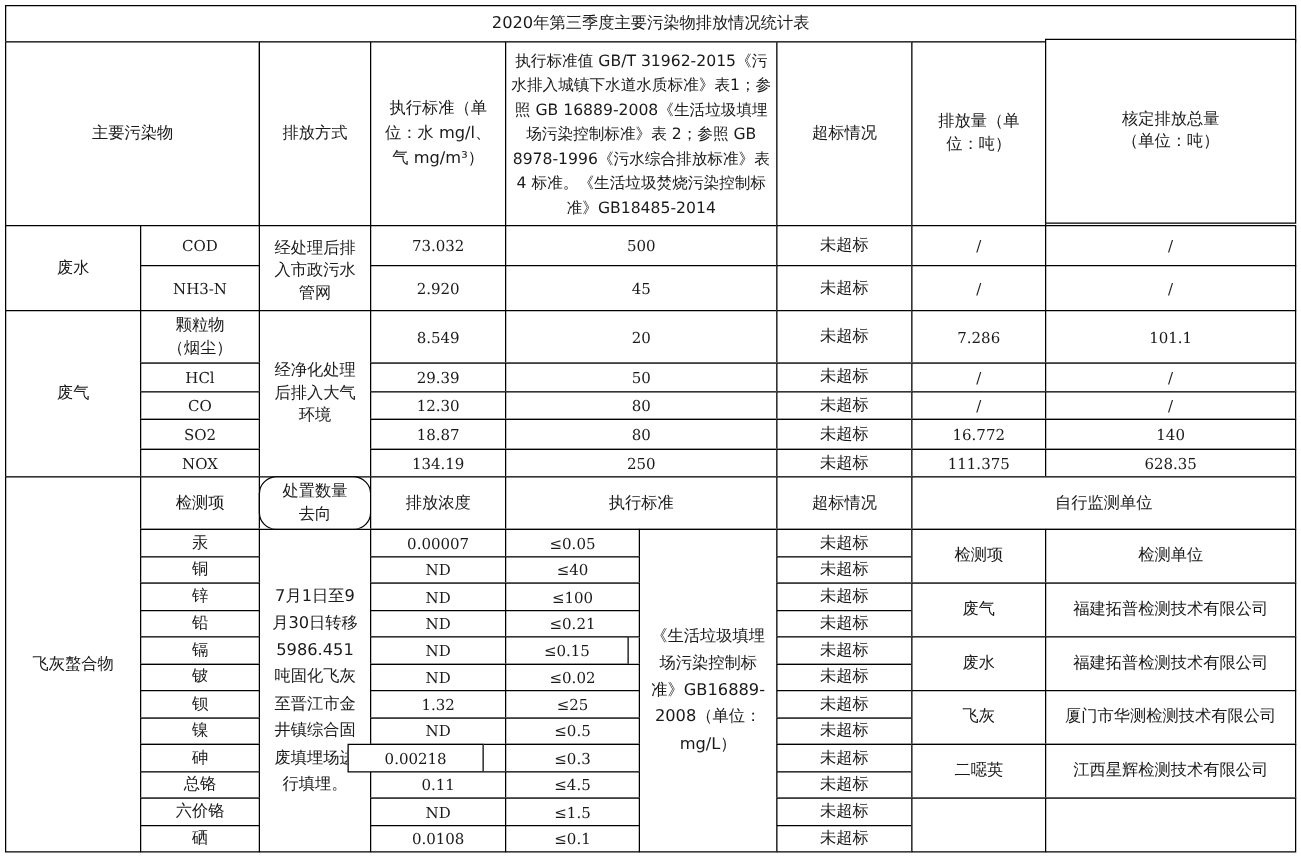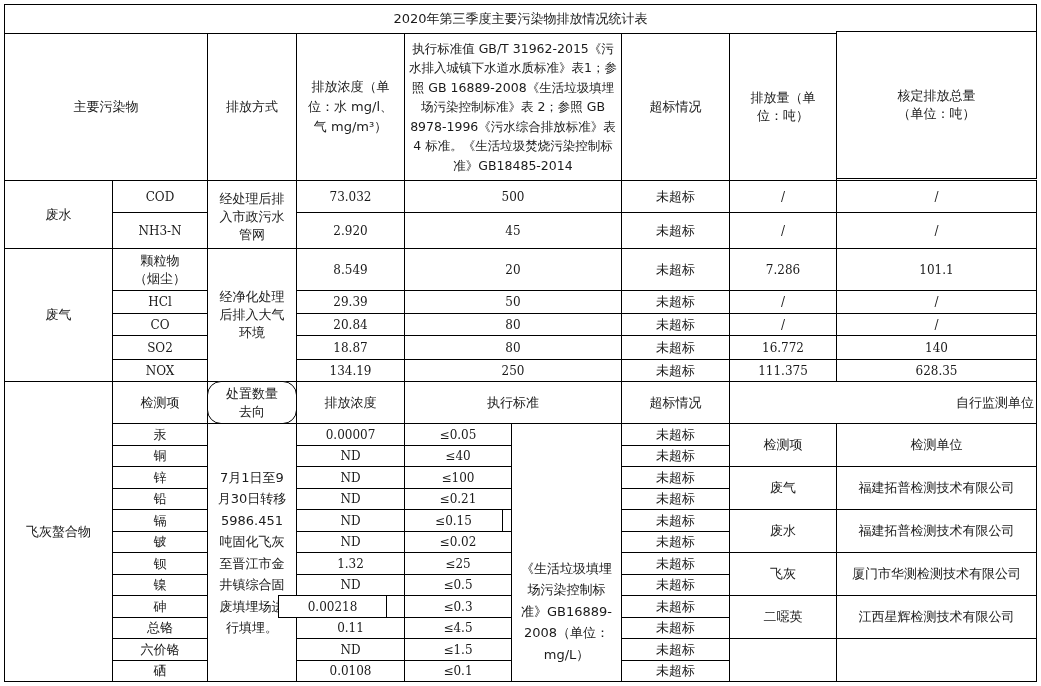--- a/index.html
+++ b/index.html
@@ -18,21 +18,21 @@
     <div class="c" style="left: 4px; top: 4px; width: 1033px; height: 30px;">
       <span>2020年第三季度主要污染物排放情况统计表</span>
     </div>
     <div class="c" style="left: 4px; top: 33px; width: 204px; height: 148px;">
       <span>主要污染物</span>
     </div>
     <div class="c" style="left: 207px; top: 33px; width: 90px; height: 148px;">
       <span>排放方式</span>
     </div>
     <div class="c" style="left: 296px; top: 33px; width: 109px; height: 148px; padding: 0px 6px; line-height: 20px;">
-      <span>排放浓度（单位：水 mg/l、气 mg/m³）</span>
+      <span>执行标准（单位：水 mg/l、气 mg/m³）</span>
     </div>
     <div class="c std" style="left: 404px; top: 33px; width: 218px; height: 148px; text-align: center;">
       <span>执行标准值 GB/T 31962-2015《污水排入城镇下水道水质标准》表1；参照 GB 16889-2008《生活垃圾填埋场污染控制标准》表 2；参照 GB 8978-1996《污水综合排放标准》表 4 标准。《生活垃圾焚烧污染控制标准》GB18485-2014</span>
     </div>
     <div class="c" style="left: 621px; top: 33px; width: 109px; height: 148px;">
       <span>超标情况</span>
     </div>
     <div class="c" style="left: 729px; top: 33px; width: 108px; height: 148px; padding: 0px 14px;">
       <span>排放量（单位：吨）</span>
     </div>
@@ -120,21 +120,21 @@
     <div class="c mono" style="left: 729px; top: 290px; width: 108px; height: 24px;">
       <span>/</span>
     </div>
     <div class="c mono" style="left: 836px; top: 290px; width: 201px; height: 24px;">
       <span>/</span>
     </div>
     <div class="c mono" style="left: 112px; top: 313px; width: 96px; height: 23px;">
       <span>CO</span>
     </div>
     <div class="c mono" style="left: 296px; top: 313px; width: 109px; height: 23px;">
-      <span>20.84</span>
+      <span>12.30</span>
     </div>
     <div class="c mono" style="left: 404px; top: 313px; width: 218px; height: 23px;">
       <span>80</span>
     </div>
     <div class="c" style="left: 621px; top: 313px; width: 109px; height: 23px;">
       <span>未超标</span>
     </div>
     <div class="c mono" style="left: 729px; top: 313px; width: 108px; height: 23px;">
       <span>/</span>
     </div>
@@ -188,27 +188,27 @@
     </div>
     <div class="c" style="left: 296px; top: 381px; width: 109px; height: 43px;">
       <span>排放浓度</span>
     </div>
     <div class="c" style="left: 404px; top: 381px; width: 218px; height: 43px;">
       <span>执行标准</span>
     </div>
     <div class="c" style="left: 621px; top: 381px; width: 109px; height: 43px;">
       <span>超标情况</span>
     </div>
-    <div class="c" style="left: 729px; top: 381px; width: 308px; height: 43px; justify-content: flex-end;">
+    <div class="c" style="left: 729px; top: 381px; width: 308px; height: 43px;">
       <span>自行监测单位</span>
     </div>
     <div class="c" style="left: 207px; top: 423px; width: 90px; height: 259px; padding: 0px 8px; line-height: 21.5px;">
       <span>7月1日至9月30日转移5986.451吨固化飞灰至晋江市金井镇综合固废填埋场进行填埋。</span>
     </div>
-    <div class="c" style="left: 511px; top: 423px; width: 111px; height: 259px; padding: 16px 8px; line-height: 21.5px; align-items: flex-end;">
+    <div class="c" style="left: 511px; top: 423px; width: 111px; height: 259px; padding: 16px 8px; line-height: 21.5px;">
       <span>《生活垃圾填埋场污染控制标准》GB16889-2008（单位：mg/L）</span>
     </div>
     <div class="c" style="left: 112px; top: 423px; width: 96px; height: 23px;">
       <span>汞</span>
     </div>
     <div class="c mono" style="left: 296px; top: 423px; width: 109px; height: 23px;">
       <span>0.00007</span>
     </div>
     <div class="c mono" style="left: 404px; top: 423px; width: 108px; height: 23px;">
       <span>≤0.05</span>

